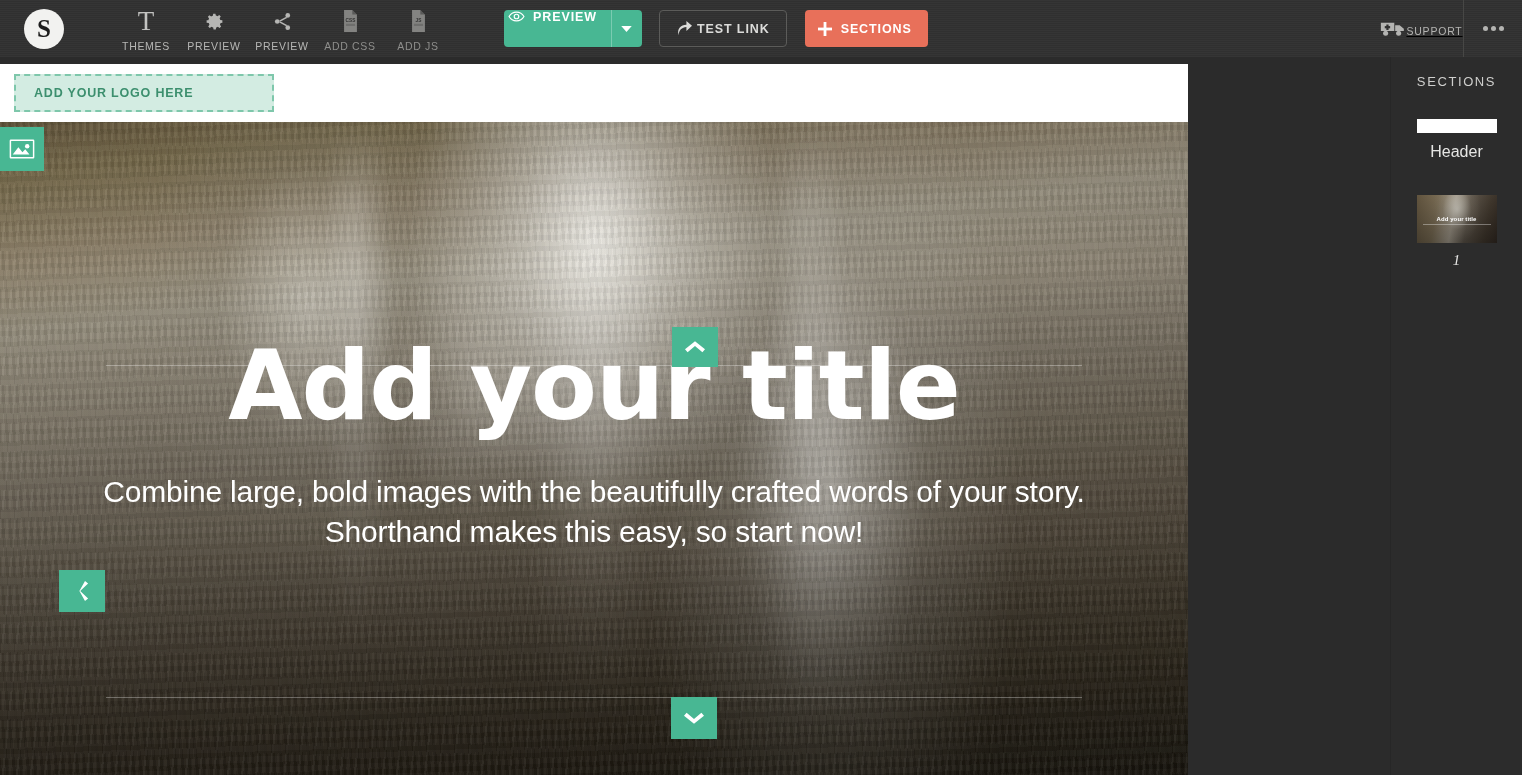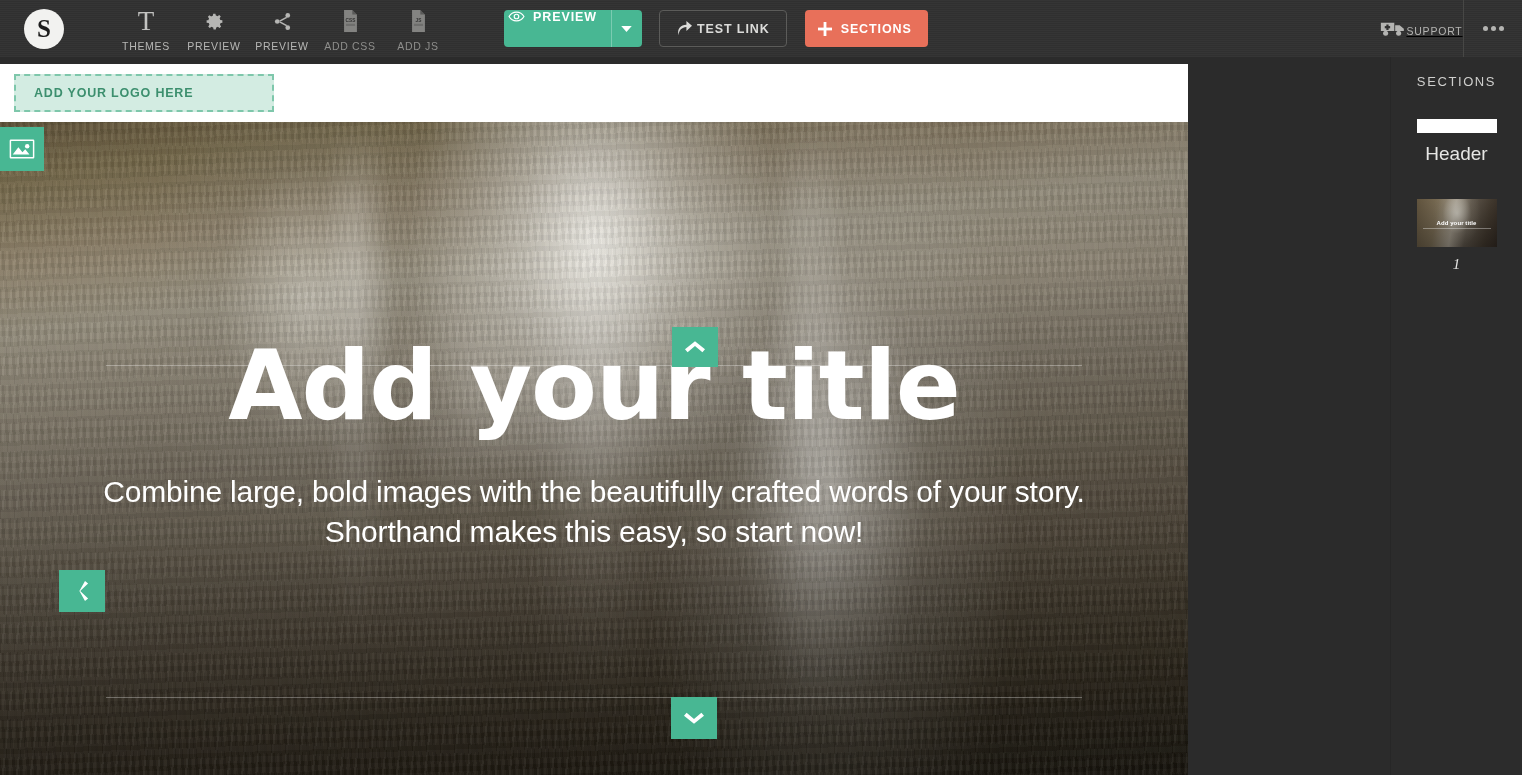--- a/index.html
+++ b/index.html
@@ -187,21 +187,21 @@
     display: flex; flex-direction: column; align-items: center;
   }
   .section-thumb-header {
     margin-top: 30px;
     width: 80px; height: 14px;
     background: #ffffff;
     cursor: pointer;
   }
   .section-thumb-label {
     margin-top: 10px;
-    font-size: 19px;
+    font-size: 16px;
     color: #e6e6e4;
     font-weight: 400;
   }
   .section-thumb-img {
     position: relative;
     margin-top: 34px;
     width: 80px; height: 48px;
     cursor: pointer;
     overflow: hidden;
     background:

